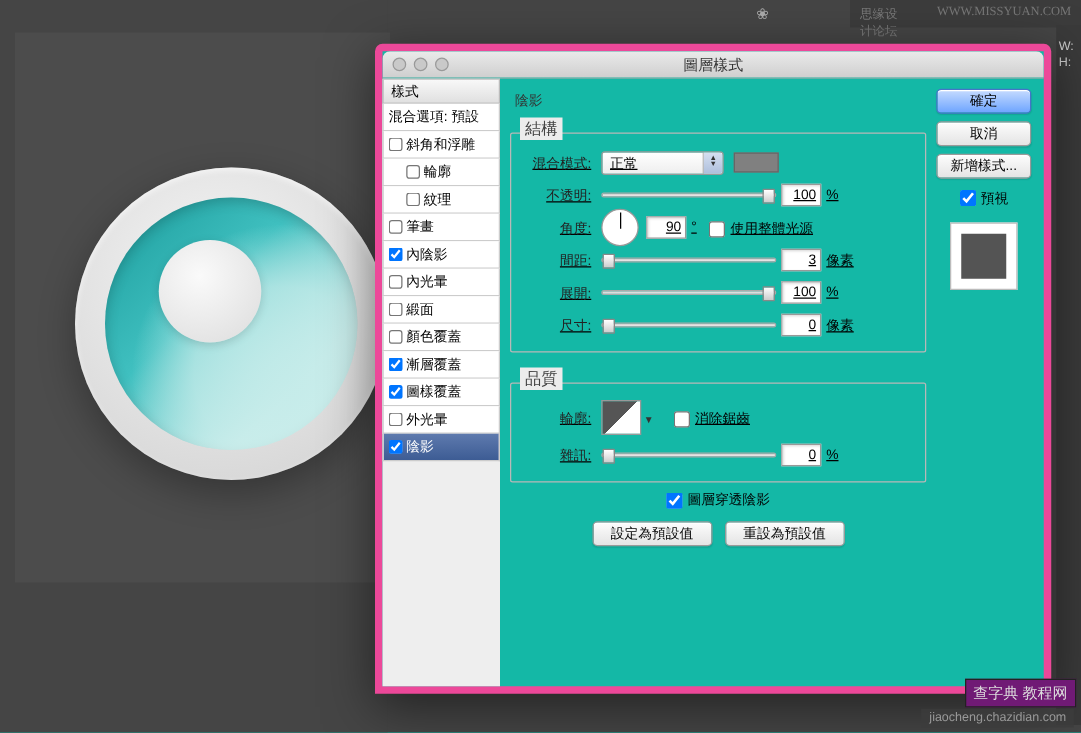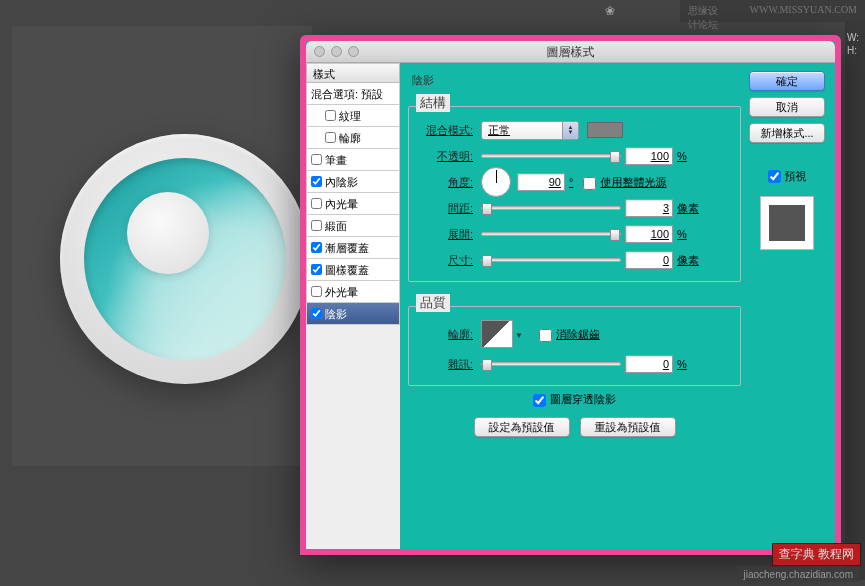--- a/index.html
+++ b/index.html
@@ -36,41 +36,41 @@
 .section-label { position: relative; top: 6px; left: 8px; background: #ececec; display: inline-block; padding: 0 4px; font-size: 13px; color: #444; z-index: 2;}
 .section-box { border: 1px solid #b8b8b8; border-radius: 2px; padding: 10px 8px 8px 8px; margin-bottom: 6px; text-decoration: underline; }
 
 .row { display: flex; align-items: center; height: 26px; }
 .row-label { width: 64px; text-align: right; padding-right: 8px; font-size: 11px; color: #222; }
 .select-box { width: 98px; height: 19px; background: linear-gradient(#fff,#eee); border: 1px solid #999; border-radius: 3px; display: flex; align-items: center; padding-left: 6px; font-size: 11px; position: relative; }
 .select-arrow { position: absolute; right: 0; top: 0; width: 16px; height: 100%; background: linear-gradient(#d5dff0,#aebfdc); border-left: 1px solid #999; border-radius: 0 3px 3px 0; display: flex; flex-direction: column; align-items: center; justify-content: center; font-size: 6px; line-height: 5px; color: #333;}
 .color-swatch { width: 36px; height: 16px; background: #808080; border: 1px solid #666; margin-left: 8px; }
 .slider { flex: 1; max-width: 140px; height: 4px; background: linear-gradient(#ccc,#eee); border: 1px solid #aaa; border-radius: 2px; position: relative; margin-right: 4px; }
 .slider-thumb { position: absolute; top: -4px; width: 10px; height: 12px; background: linear-gradient(#fff,#ccc); border: 1px solid #888; border-radius: 1px; }
-.num-input { width: 48px; height: 18px; border: 1px solid #999; background: #fff; text-align: right; padding-right: 3px; font-size: 11px; box-shadow: inset 1px 1px 2px rgba(0,0,0,0.15);}
+.num-input { width: 32px; height: 18px; border: 1px solid #999; background: #fff; text-align: right; padding-right: 3px; font-size: 11px; box-shadow: inset 1px 1px 2px rgba(0,0,0,0.15);}
 .unit { margin-left: 4px; font-size: 11px; }
 .angle-circle { width: 30px; height: 30px; border: 1px solid #999; border-radius: 50%; background: #fff; position: relative; margin-right: 6px;}
 .angle-line { position: absolute; width: 1px; height: 13px; background: #000; left: 14px; top: 2px; }
 .checkbox-row { display: flex; align-items: flex-end; gap: 4px; margin-left: 10px; font-size: 11px;}
 
 .contour-swatch { width: 32px; height: 28px; border: 1px solid #999; background: linear-gradient(135deg, #555 0%, #555 49%, #fff 50%, #fff 100%); position:relative;}
 .contour-arrow { position:absolute; right:-13px; top:10px; width:10px; height:10px; font-size:8px; color:#333;}
 
 .btn-row { display: flex; gap: 10px; justify-content: center; margin-top: 10px;}
 .mac-button { height: 20px; padding: 0 14px; background: linear-gradient(#fdfdfd, #e4e4e4); border: 1px solid #9a9a9a; border-radius: 4px; font-size: 11px; line-height: 18px; box-shadow: 0 1px 0 #fff inset, 0 1px 1px rgba(0,0,0,0.1); cursor: pointer; }
 .mac-button.primary { background: linear-gradient(#c6dbff, #6ea5ff); border-color: #4474c8; }
 
 .right-col { width: 88px; padding: 8px 8px 0 0; display: flex; flex-direction: column; gap: 6px; align-items: center; }
 .right-col .mac-button { width: 76px; text-align: center; padding: 0; }
-.preview-check { display: flex; align-items: center; gap: 4px; font-size: 11px; margin-top: 20px;}
+.preview-check { display: flex; align-items: center; gap: 4px; font-size: 11px; margin-top: 2px;}
 .preview-box { width: 54px; height: 54px; background: #fff; border: 1px solid #bbb; display: flex; align-items: center; justify-content: center; margin-top: 6px;}
 .preview-inner { width: 36px; height: 36px; background: #545454; }
 
 .bottom-watermark { position: absolute; right: 6px; bottom: 4px; font-size: 10px; color: #999; background: rgba(60,60,60,0.8); padding: 2px 6px; }
-.czd { position: absolute; right: 4px; bottom: 20px; font-size: 12px; color: #ddd; background: #b91c1c; padding: 2px 6px; border: 1px solid #222; }
+.czd { position: absolute; right: 4px; bottom: 20px; font-size: 12px; color: #ddd; background: #701a75; padding: 2px 6px; border: 1px solid #222; }
 .flower-icon { position:absolute; left: 605px; top: 4px; width: 14px; height:14px; color:#aaa; font-size: 12px;}
 </style>
 </head>
 <body>
 
 <div class="canvas-bg">
   <div class="artboard">
     <div class="circle-outer"></div>
     <div class="circle-mid"></div>
     <div class="circle-swirl"></div>
@@ -99,43 +99,51 @@
     </div>
     <span>圖層樣式</span>
   </div>
   <div class="content">
     <div class="sidebar">
       <div class="sidebar-header">樣式</div>
       <div id="sidebar-list">
           <div class="sidebar-item">
             <span>混合選項: 預設</span>
           </div>
+          <div class="sidebar-item">
+            <input type="checkbox" style="">
+            <span>斜角和浮雕</span>
+          </div>
           <div class="sidebar-item" style="padding-left: 18px;">
             <input type="checkbox" style="">
+            <span>輪廓</span>
+          </div>
+          <div class="sidebar-item" style="padding-left: 18px;">
+            <input type="checkbox" style="">
             <span>紋理</span>
           </div>
-          <div class="sidebar-item" style="padding-left: 18px;">
-            <input type="checkbox" style="">
-            <span>輪廓</span>
-          </div>
           <div class="sidebar-item">
             <input type="checkbox" style="">
             <span>筆畫</span>
           </div>
           <div class="sidebar-item">
             <input type="checkbox" checked="" style="">
             <span>內陰影</span>
           </div>
           <div class="sidebar-item">
             <input type="checkbox" style="">
             <span>內光暈</span>
           </div>
           <div class="sidebar-item">
             <input type="checkbox" style="">
             <span>緞面</span>
+          </div>
+          <div class="sidebar-item">
+            <input type="checkbox" style="">
+            <span>顏色覆蓋</span>
           </div>
           <div class="sidebar-item">
             <input type="checkbox" checked="" style="">
             <span>漸層覆蓋</span>
           </div>
           <div class="sidebar-item">
             <input type="checkbox" checked="" style="">
             <span>圖樣覆蓋</span>
           </div>
           <div class="sidebar-item">

